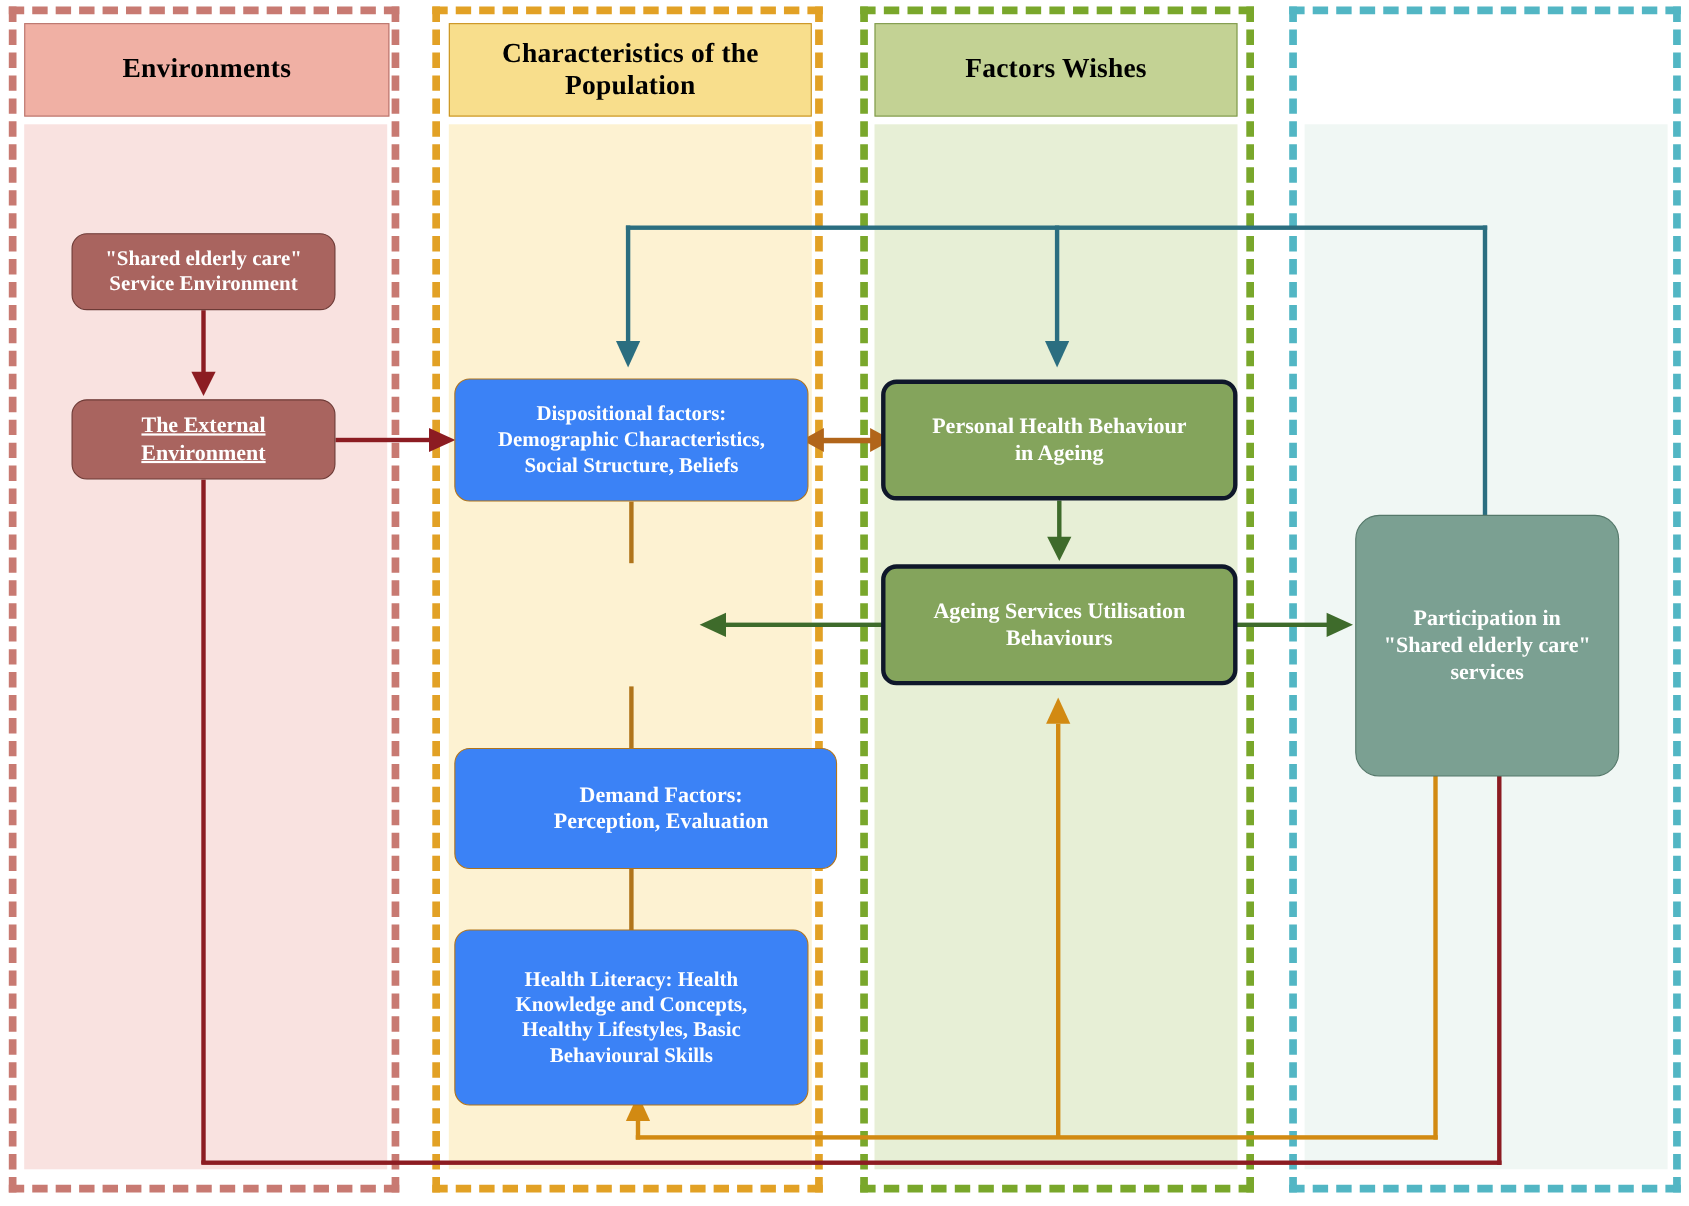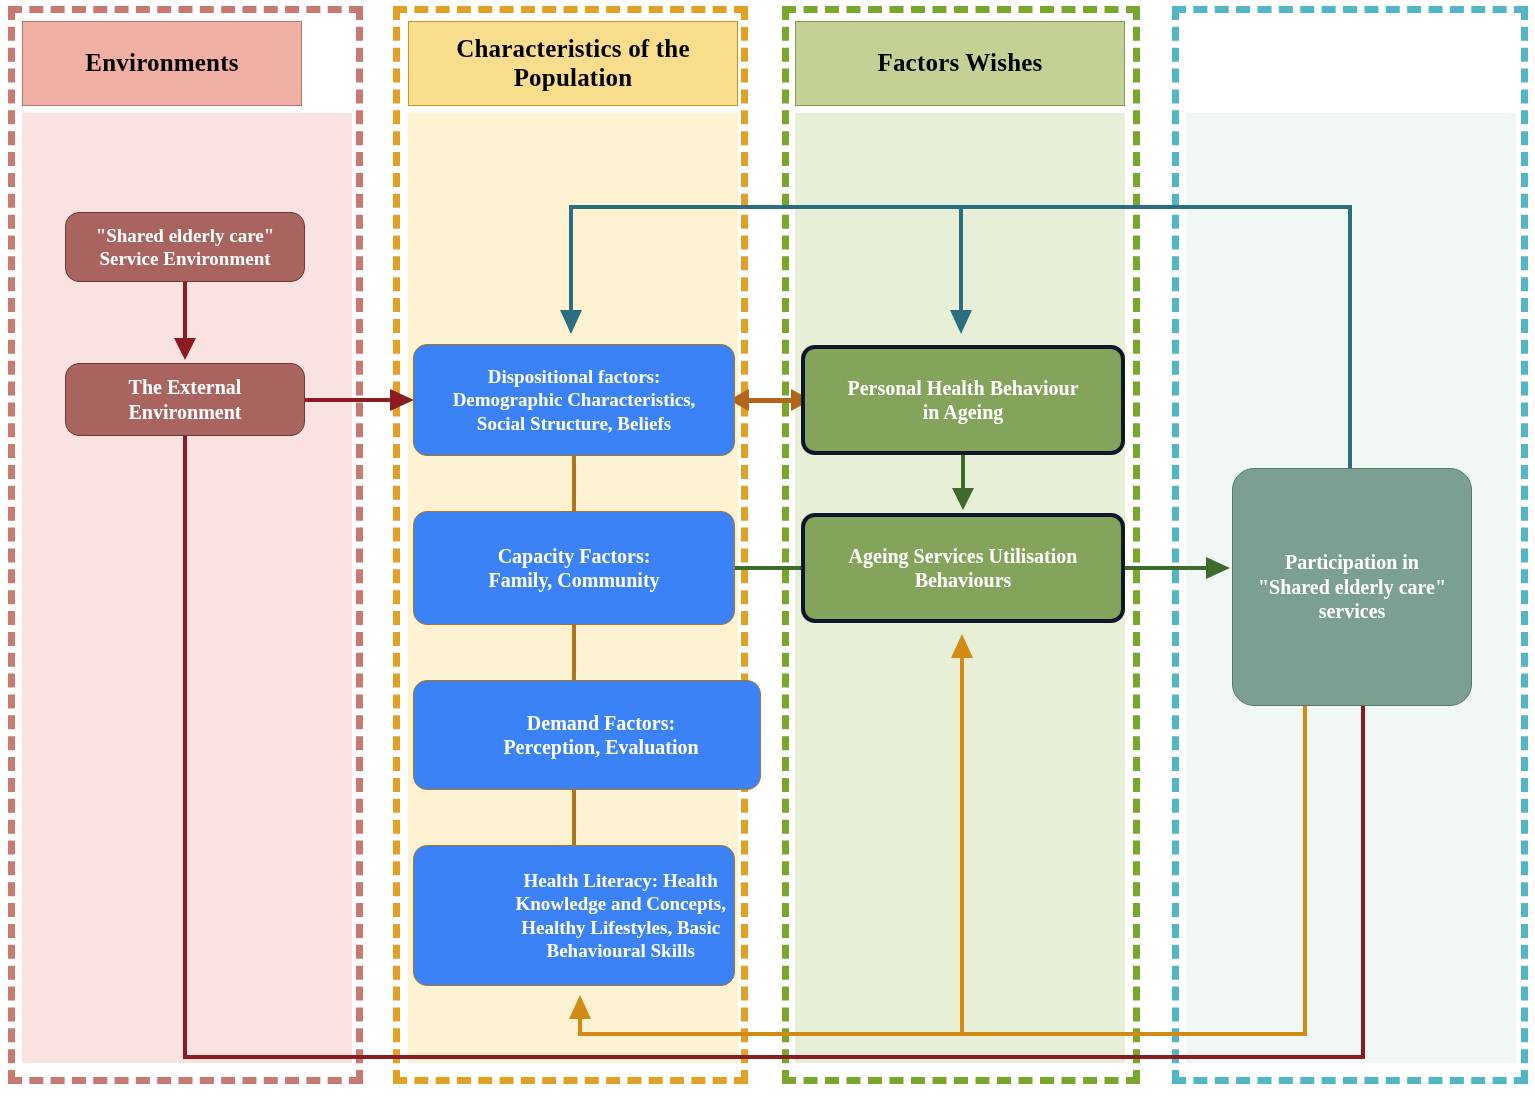--- a/index.html
+++ b/index.html
@@ -26,57 +26,53 @@
   .ln{position:absolute;z-index:15;}
   .ah{position:absolute;width:0;height:0;z-index:16;}
 </style>
 </head>
 <body>
 
 <div id="canvas">
 
   <div class="col-body" style="left:22px;top:113px;width:330px;height:950px;background:#F9E2E0;"></div>
   <div class="dash-frame" style="left:8px;top:6px;width:355px;height:1078px;border-color:#C87A72;"></div>
-  <div class="col-header" style="left:22px;top:21px;width:280px;height:85px;background:#F0B0A4;border-color:#B9746D;">
+  <div class="col-header" style="left:22px;top:21px;width:332px;height:85px;background:#F0B0A4;border-color:#B9746D;">
     <span>Environments</span>
   </div>
 
   <div class="node rose" style="left:65px;top:212px;width:240px;height:70px;font-size:19px;">
     <span style="white-space:pre-line;">"Shared elderly care"
 Service Environment</span>
   </div>
 
-  <div class="node rose" style="left:65px;top:363px;width:240px;height:73px;font-size:20px;">
+  <div class="node rose" style="left:65px;top:363px;width:240px;height:73px;font-size:20px;text-decoration:underline;">
     <span style="white-space:pre-line;">The External
 Environment</span>
   </div>
 
   <div class="col-body" style="left:408px;top:113px;width:330px;height:950px;background:#FDF2D2;"></div>
   <div class="dash-frame" style="left:393px;top:6px;width:355px;height:1078px;border-color:#E2A125;"></div>
   <div class="col-header" style="left:408px;top:21px;width:330px;height:85px;background:#F8DE8C;border-color:#C9921F;">
     <span>Characteristics of the Population</span>
   </div>
 
   <div class="node orange" style="left:413px;top:344px;width:322px;height:112px;font-size:19px;">
     <span style="white-space:pre-line;">Dispositional factors:
 Demographic Characteristics,
 Social Structure, Beliefs</span>
   </div>
 
-  <div class="node orange" style="left:413px;top:511px;width:322px;height:114px;font-size:20px;">
-    <span style="white-space:pre-line;">Capacity Factors:
-Family, Community</span>
-  </div>
 
   <div class="node orange" style="left:413px;top:680px;width:348px;height:110px;font-size:20px;padding-left:36px;">
     <span style="white-space:pre-line;">Demand Factors:
 Perception, Evaluation</span>
   </div>
 
-  <div class="node orange" style="left:413px;top:845px;width:322px;height:141px;font-size:19px;justify-content:flex-end;">
+  <div class="node orange" style="left:413px;top:845px;width:322px;height:160px;font-size:19px;">
     <span style="white-space:pre-line;">Health Literacy: Health
 Knowledge and Concepts,
 Healthy Lifestyles, Basic
 Behavioural Skills</span>
   </div>
 
   <div class="col-body" style="left:795px;top:113px;width:330px;height:950px;background:#E7EFD6;"></div>
   <div class="dash-frame" style="left:782px;top:6px;width:358px;height:1078px;border-color:#79A72B;"></div>
   <div class="col-header" style="left:795px;top:21px;width:330px;height:85px;background:#C3D294;border-color:#7F9A4C;">
     <span>Factors Wishes</span>

